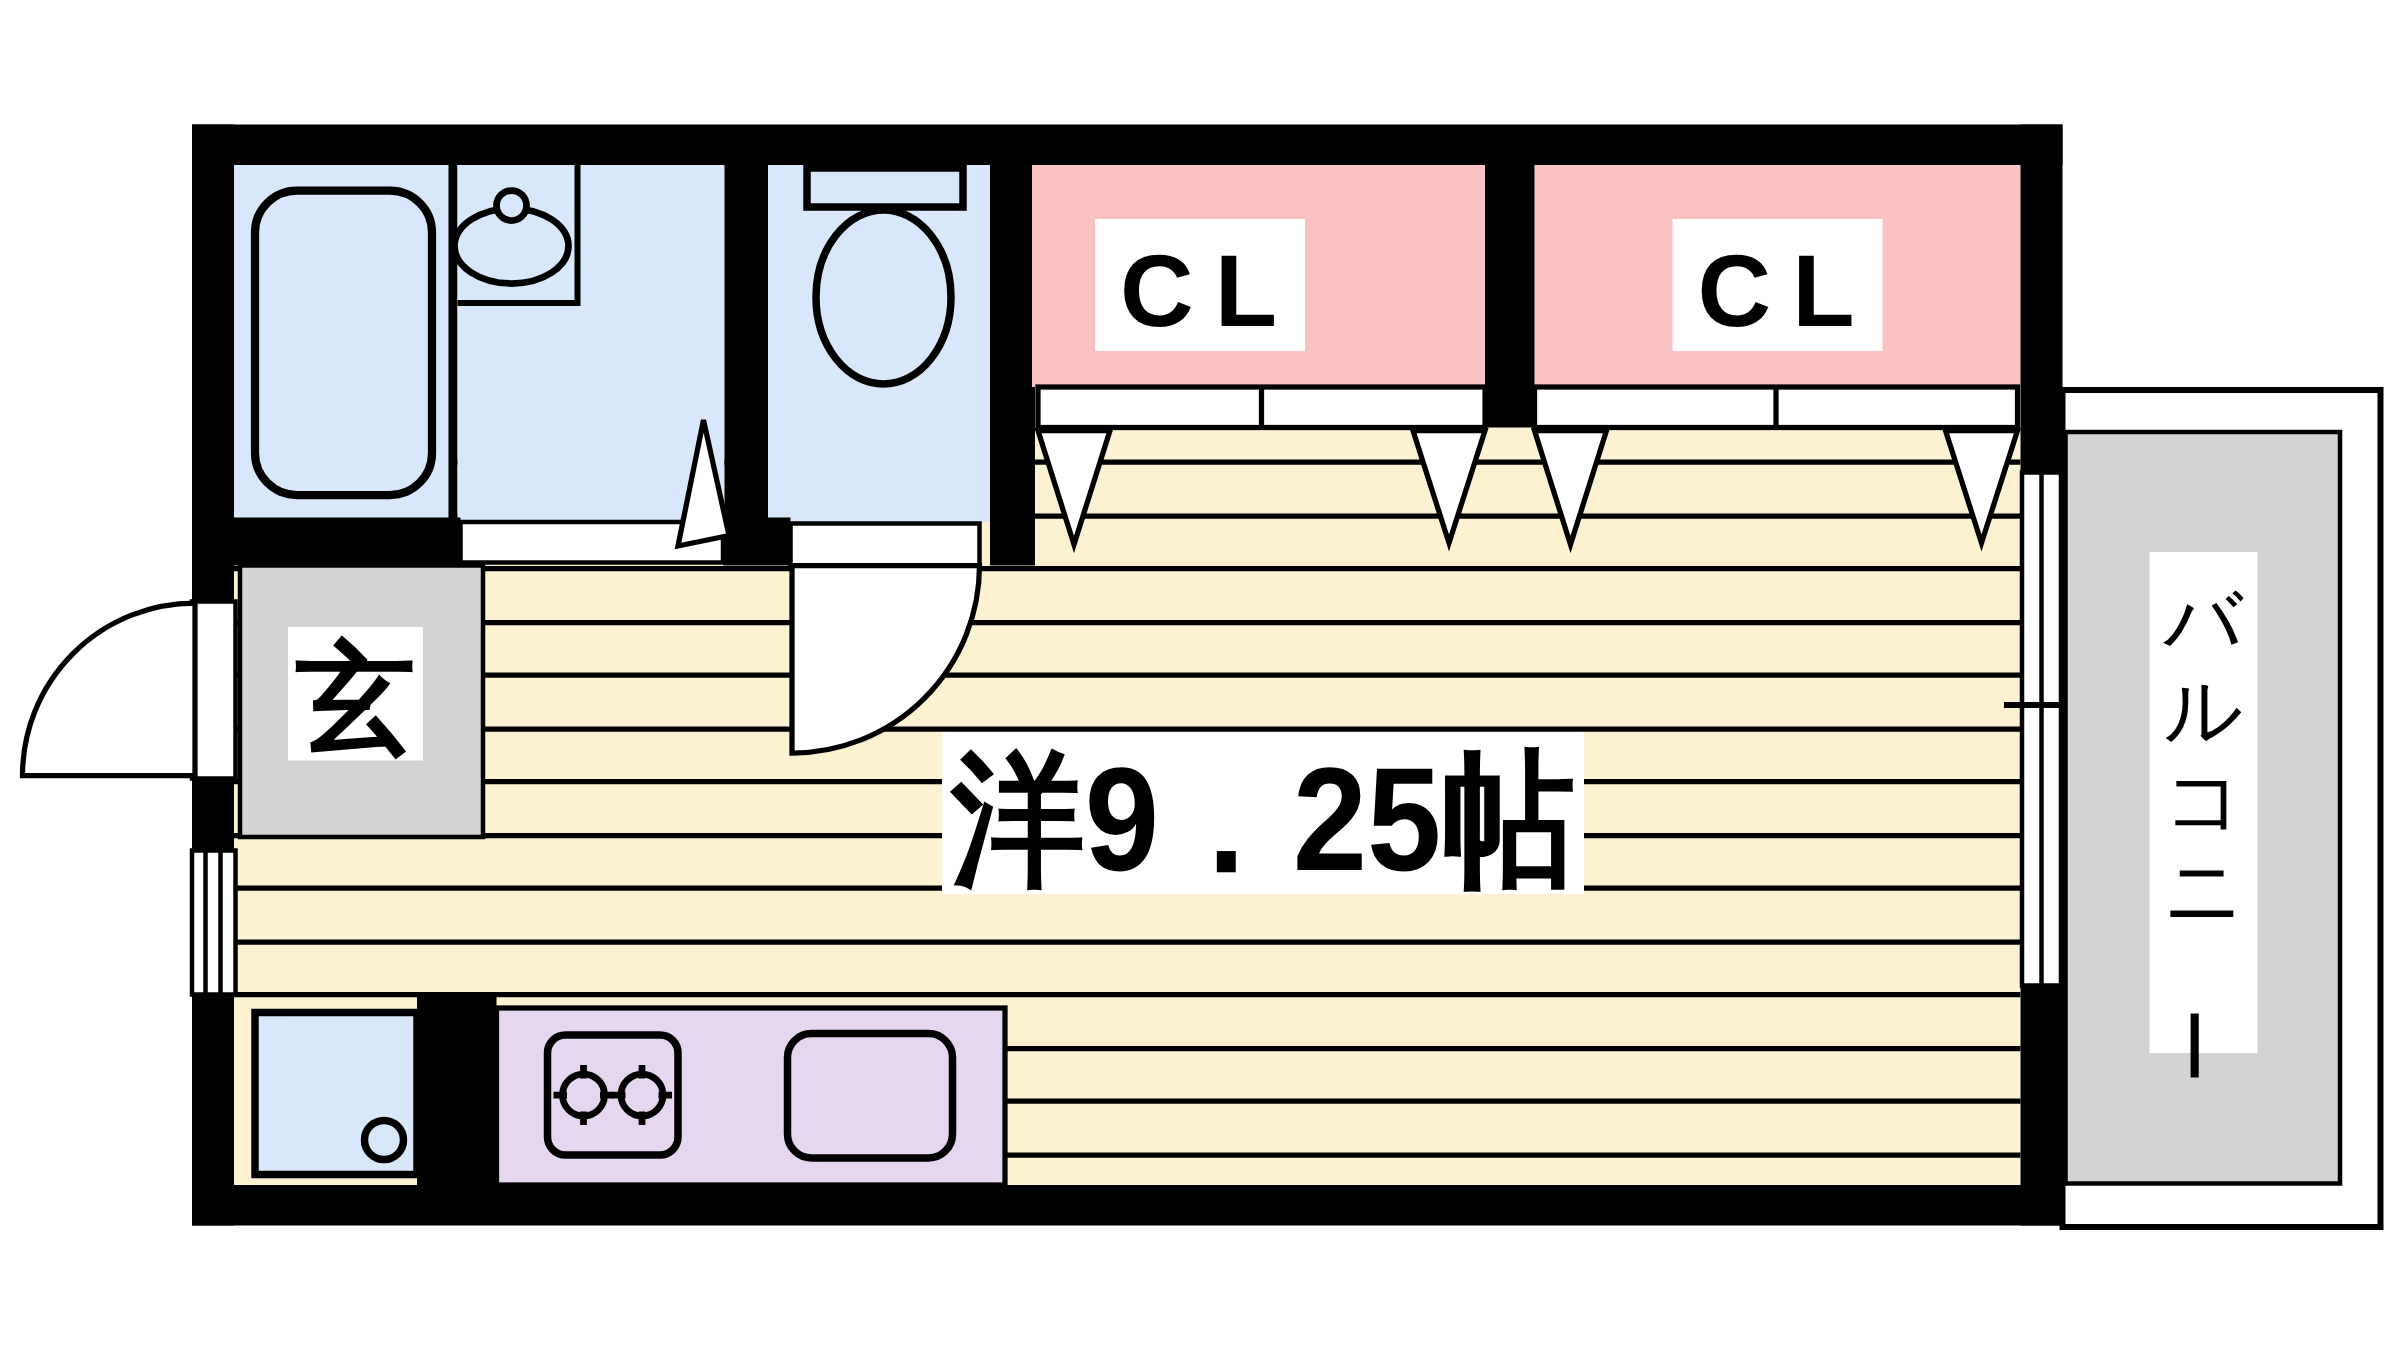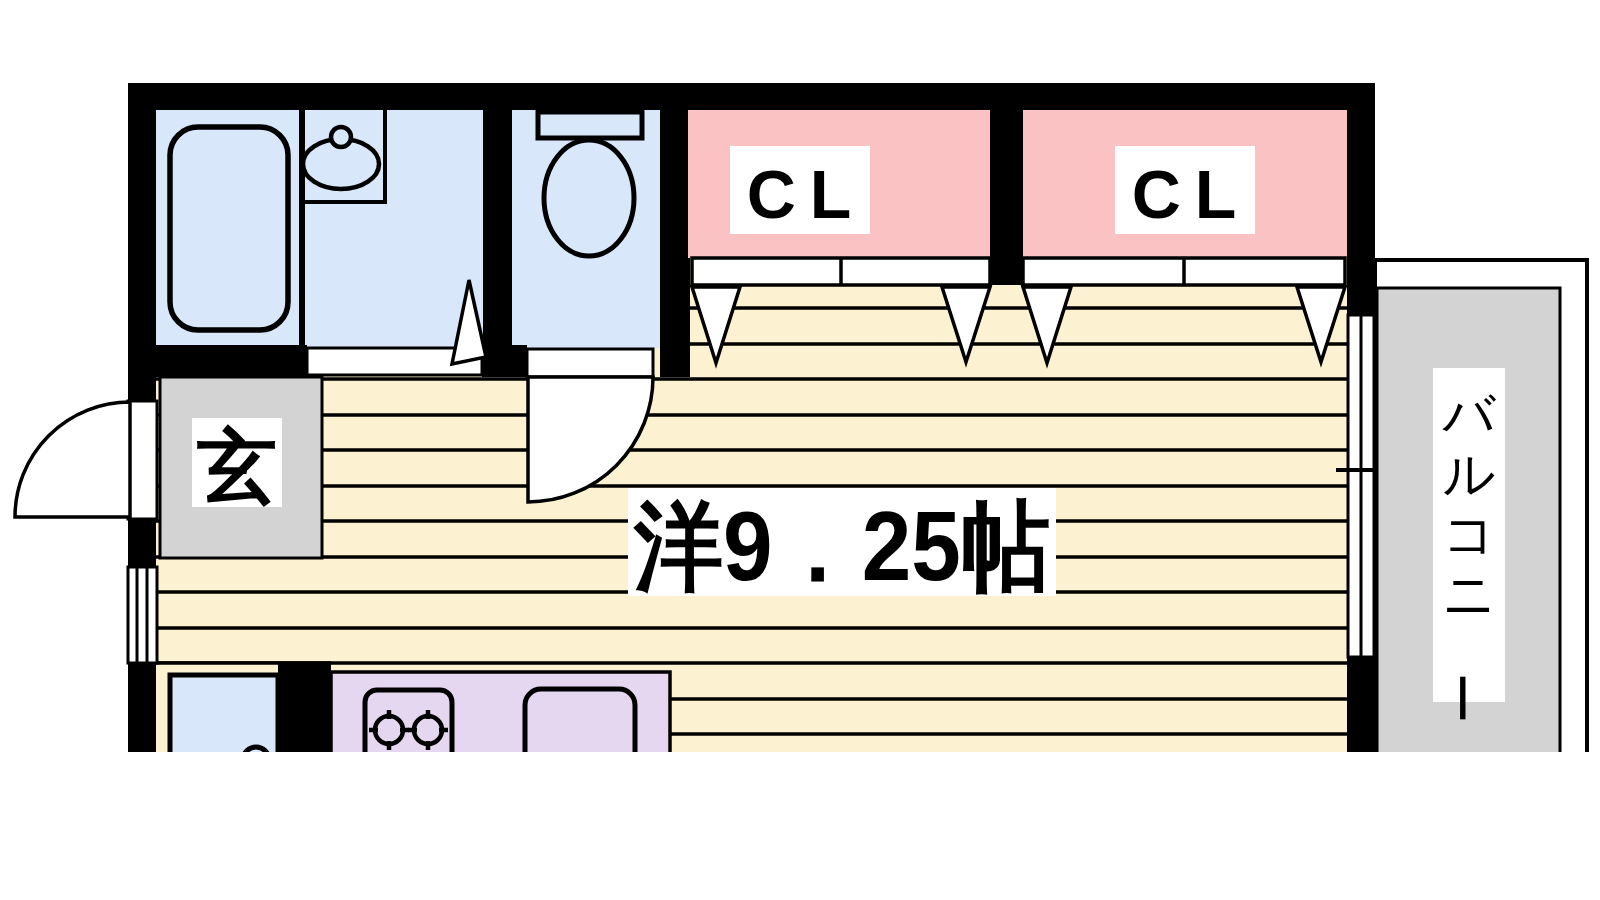--- a/index.html
+++ b/index.html
@@ -1,16 +1,16 @@
 <!DOCTYPE html>
 <html><head>
 <meta charset="utf-8">
 <style>
   html,body{margin:0;padding:0;background:#ffffff;}
-  .stage{position:relative;width:1600px;height:752px;background:#ffffff;overflow:hidden;
+  .stage{position:relative;width:1600px;height:900px;background:#ffffff;overflow:hidden;
          font-family:"Liberation Sans", sans-serif;}
   svg{display:block;}
   svg text{font-family:"Liberation Sans", sans-serif;fill:#000;}
   .t-cl{font-size:68px;font-weight:700;letter-spacing:14px;}
   .t-genkan{font-size:80px;font-weight:700;}
   .t-room{font-size:98px;font-weight:700;}
   .t-balcony{font-size:52px;font-weight:400;}
 </style>
 </head>
 <body>

